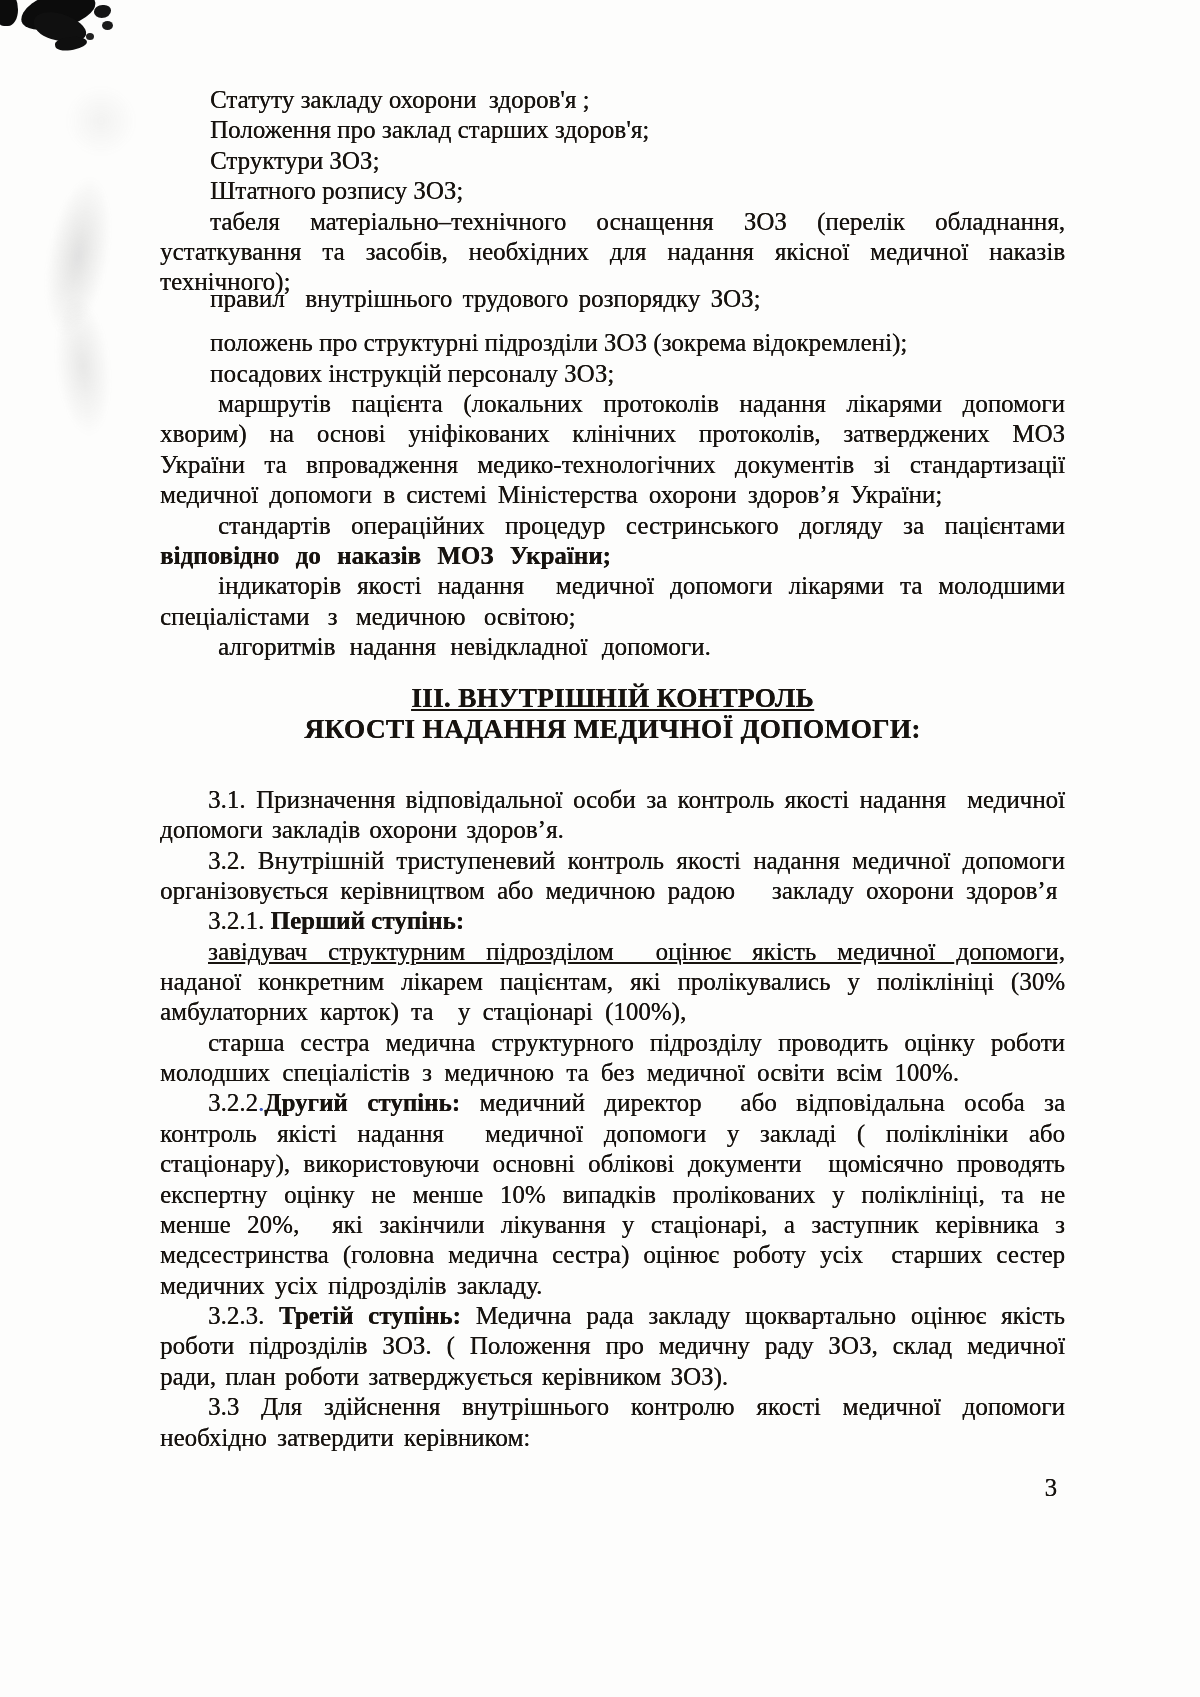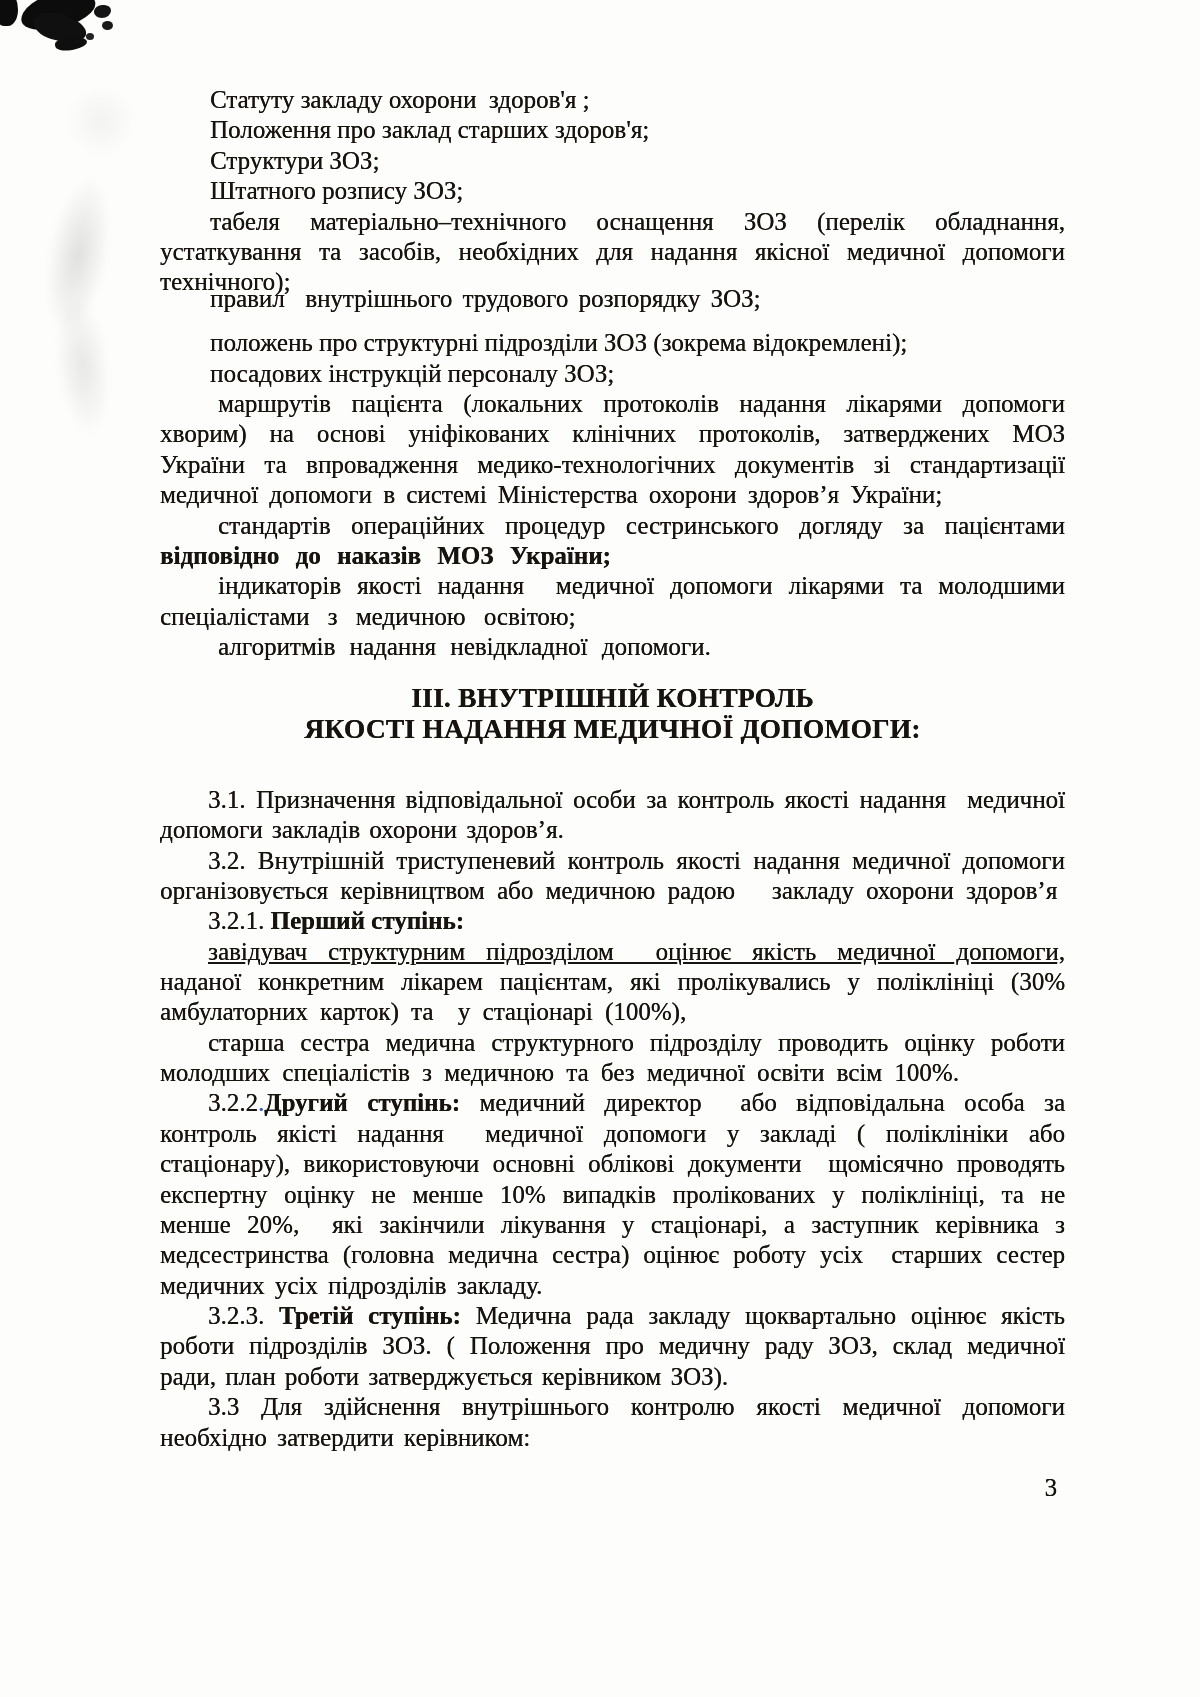--- a/index.html
+++ b/index.html
@@ -53,35 +53,35 @@
   <div class="smudge s1"></div>
   <div class="smudge s2"></div>
   <div class="smudge s3"></div>
 
   <div id="text-layer">
       <div class="line" style="top: 85px; text-indent: 50px;"><span>Статуту закладу охорони&nbsp; здоров'я ;</span></div>
       <div class="line" style="top: 115px; text-indent: 50px;"><span>Положення про заклад старших здоров'я;</span></div>
       <div class="line" style="top: 146px; text-indent: 50px;"><span>Структури ЗОЗ;</span></div>
       <div class="line" style="top: 176px; text-indent: 50px;"><span>Штатного розпису ЗОЗ;</span></div>
       <div class="line just" style="top: 207px; text-indent: 50px;"><span>табеля матеріально–технічного оснащення ЗОЗ (перелік обладнання,</span></div>
-      <div class="line just" style="top: 237px;"><span>устаткування та засобів, необхідних для надання якісної медичної допомоги</span></div>
+      <div class="line just" style="top: 237px;"><span>устаткування та засобів, необхідних для надання якісної медичної наказів</span></div>
       <div class="line" style="top: 267px;"><span>технічного);</span></div>
       <div class="line" style="top: 284px; text-indent: 50px; word-spacing: 4px;"><span>правил&nbsp; внутрішнього трудового розпорядку ЗОЗ;</span></div>
       <div class="line" style="top: 328px; text-indent: 50px;"><span>положень про структурні підрозділи ЗОЗ (зокрема відокремлені);</span></div>
       <div class="line" style="top: 359px; text-indent: 50px;"><span>посадових інструкцій персоналу ЗОЗ;</span></div>
       <div class="line just" style="top: 389px; text-indent: 58px;"><span>маршрутів пацієнта (локальних протоколів надання лікарями допомоги</span></div>
       <div class="line just" style="top: 419px;"><span>хворим) на основі уніфікованих клінічних протоколів, затверджених МОЗ</span></div>
       <div class="line just" style="top: 450px;"><span>України та впровадження медико-технологічних документів зі стандартизації</span></div>
       <div class="line" style="top: 480px; word-spacing: 5px;"><span>медичної допомоги в системі Міністерства охорони здоров’я України;</span></div>
       <div class="line just" style="top: 511px; text-indent: 58px;"><span>стандартів операційних процедур сестринського догляду за пацієнтами</span></div>
       <div class="line" style="top: 541px; word-spacing: 10px; font-weight: bold;"><span>відповідно до наказів МОЗ України;</span></div>
       <div class="line just" style="top: 571px; text-indent: 58px;"><span>індикаторів якості надання&nbsp; медичної допомоги лікарями та молодшими</span></div>
       <div class="line" style="top: 602px; word-spacing: 12px;"><span>спеціалістами з медичною освітою;</span></div>
       <div class="line" style="top: 632px; text-indent: 58px; word-spacing: 8px;"><span>алгоритмів надання невідкладної допомоги.</span></div>
-      <div class="line heading center" style="top: 683px;"><span>ІІІ. ВНУТРІШНІЙ КОНТРОЛЬ</span></div>
+      <div class="line heading center" style="top: 683px; text-decoration: underline;"><span>ІІІ. ВНУТРІШНІЙ КОНТРОЛЬ</span></div>
       <div class="line heading center" style="top: 714px;"><span>ЯКОСТІ НАДАННЯ МЕДИЧНОЇ ДОПОМОГИ:</span></div>
       <div class="line just" style="top: 785px; text-indent: 48px;"><span>3.1. Призначення відповідальної особи за контроль якості надання&nbsp; медичної</span></div>
       <div class="line" style="top: 815px; word-spacing: 3px;"><span>допомоги закладів охорони здоров’я.</span></div>
       <div class="line just" style="top: 846px; text-indent: 48px;"><span>3.2. Внутрішній триступеневий контроль якості надання медичної допомоги</span></div>
       <div class="line" style="top: 876px; word-spacing: 6px;"><span>організовується керівництвом або медичною радою&nbsp;&nbsp; закладу охорони здоров’я</span></div>
       <div class="line" style="top: 906px; text-indent: 48px;"><span>3.2.1. </span><span style="font-weight: 700;">Перший ступінь:</span></div>
       <div class="line just" style="top: 937px; text-indent: 48px; text-decoration: underline;"><span>завідувач структурним підрозділом&nbsp; оцінює якість медичної допомоги,</span></div>
       <div class="line just" style="top: 967px;"><span>наданої конкретним лікарем пацієнтам, які пролікувались у поліклініці (30%</span></div>
       <div class="line" style="top: 997px; word-spacing: 6px;"><span>амбулаторних карток) та&nbsp; у стаціонарі (100%),</span></div>
       <div class="line just" style="top: 1028px; text-indent: 48px;"><span>старша сестра медична структурного підрозділу проводить оцінку роботи</span></div>

